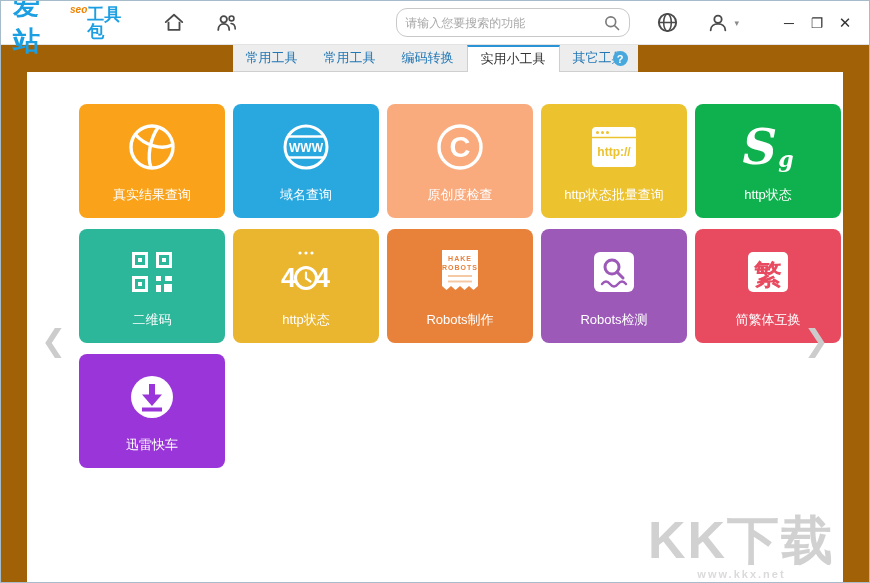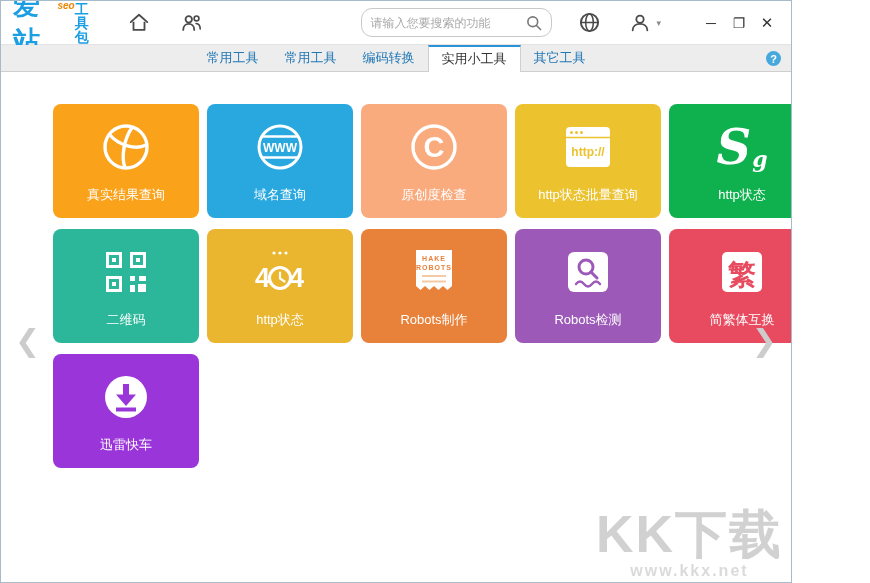--- a/index.html
+++ b/index.html
@@ -1,28 +1,28 @@
 <!DOCTYPE html>
 <html><head>
 <meta charset="utf-8">
 <style>
   * { margin:0; padding:0; box-sizing:border-box; }
   html,body { width:870px; height:583px; background:#fff;
     font-family:"Liberation Sans","DejaVu Sans",sans-serif; }
-  .window { width:792px; height:583px; border:1px solid #a7bccb; background:#a16207;
-    display:flex; flex-direction:column; overflow:hidden; position:relative; }
+  .window { width:870px; height:583px; border:1px solid #a7bccb; background:#a16207;
+    display:flex; flex-direction:column; overflow:hidden; position:relative;align-items:center; }
 
   
   .topbar { height:44px; background:#fff; border-bottom:1px solid #e3e3e3;
     display:flex; align-items:center; padding:0 12px; flex-shrink:0; }
   .logo { display:flex; align-items:center; cursor:default; }
   .logo-main { font-size:27px; font-weight:bold; color:#1b9fe2; letter-spacing:1px; }
   .logo-side { display:flex; flex-direction:row; line-height:1; margin-left:2px; }
   .logo-seo { font-size:10px; font-style:italic; font-weight:bold; color:#f08300; }
-  .logo-sub { font-size:14px; font-weight:bold; color:#1b9fe2; margin-top:1px; }
+  .logo-sub { font-size:17px; font-weight:bold; color:#1b9fe2; margin-top:1px; }
   .icon-btn { display:flex; align-items:center; justify-content:center; cursor:pointer; }
   .icon-home { margin-left:26px; }
   .icon-users { margin-left:30px; }
   .search-box { margin-left:158px; width:238px; height:29px; border:1px solid #c9c9c9;
     border-radius:11px; background:#fff; display:flex; align-items:center; padding:0 8px; }
   .search-box input { border:none; outline:none; flex:1; font-size:12px; color:#333;
     font-family:inherit; background:transparent; }
   .search-box input::placeholder { color:#a9a9a9; }
   .icon-globe { margin-left:26px; }
   .user-menu { margin-left:28px; display:flex; align-items:center; cursor:pointer; }
@@ -59,21 +59,21 @@
   .pager { position:absolute; top:254px; font-size:30px; color:#ccc; cursor:pointer;
     user-select:none; line-height:1; }
   .pager.prev { left:14px; }
   .pager.next { right:14px; }
 
   
   .watermark { position:absolute; right:8px; bottom:2px; text-align:center;
     pointer-events:none; opacity:.8; }
   .wm-title { font-size:52px; font-weight:bold; color:#c6c6c6; line-height:1;
     text-shadow:1px 1px 0 #fff; letter-spacing:2px; }
-  .wm-url { font-size:16px; font-weight:bold; color:#d2d2d2; letter-spacing:2px;
+  .wm-url { font-size:11px; font-weight:bold; color:#d2d2d2; letter-spacing:2px;
     margin-top:2px; }
 </style>
 </head>
 <body>
 
 <div class="window">
 
   <header class="topbar">
     <div class="logo">
       <span class="logo-main">爱站</span>

